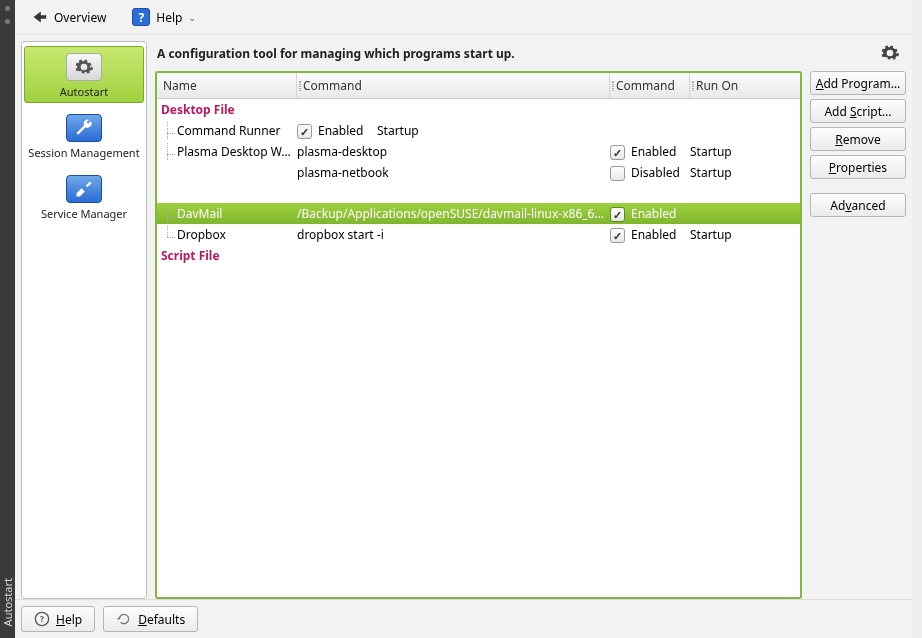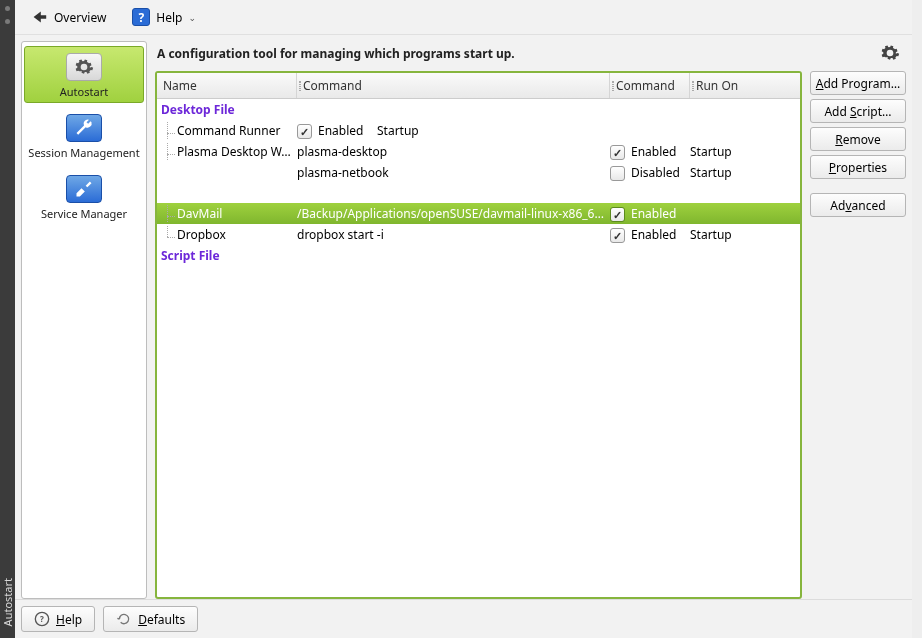--- a/index.html
+++ b/index.html
@@ -39,21 +39,21 @@
 .list-header { display: flex; background: linear-gradient(#fafafa,#e9e9e9); border-bottom: 1px solid #ccc; color: #333; }
 .list-header > div { padding: 4px 6px; border-right: 1px solid #d5d5d5; position: relative; }
 .list-header > div:last-child { border-right: none; }
 .hh-grip { position: absolute; left: 2px; top: 50%; transform: translateY(-50%); width: 2px; height: 10px; border-left: 1px dotted #aaa; border-right: 1px dotted #aaa; }
 .col-name { width: 140px; }
 .col-cmd { flex: 1; }
 .col-status { width: 80px; }
 .col-runon { width: 110px; }
 
 .list-body { flex: 1; overflow: auto; }
-.group-row { font-weight: bold; padding: 2px 4px; color: #6d28d9; }
+.group-row { font-weight: bold; padding: 2px 4px; color: #be185d; }
 .row { display: flex; align-items: center; height: 21px; }
 .row.selected { background: linear-gradient(#9fd13e,#7fb62e); color: #fff; margin-top: 20px; }
 .row .c-name { width: 140px; padding-left: 20px; white-space: nowrap; overflow: hidden; text-overflow: ellipsis; position: relative; }
 .row .tree-tee { position: absolute; left: 6px; top: 0; width: 10px; height: 21px; }
 .row .tree-tee::before { content: ""; position: absolute; left: 4px; top: 0; bottom: 0; border-left: 1px dotted #aaa; }
 .row .tree-tee::after { content: ""; position: absolute; left: 4px; top: 50%; width: 8px; border-top: 1px dotted #aaa; }
 .row.last .tree-tee::before { bottom: 50%; }
 .row .c-cmd { flex: 1; white-space: nowrap; overflow: hidden; text-overflow: ellipsis; padding-right: 6px; }
 .row .c-status { width: 80px; display: flex; align-items: flex-end; gap: 6px; }
 .row .c-runon { width: 110px; }

